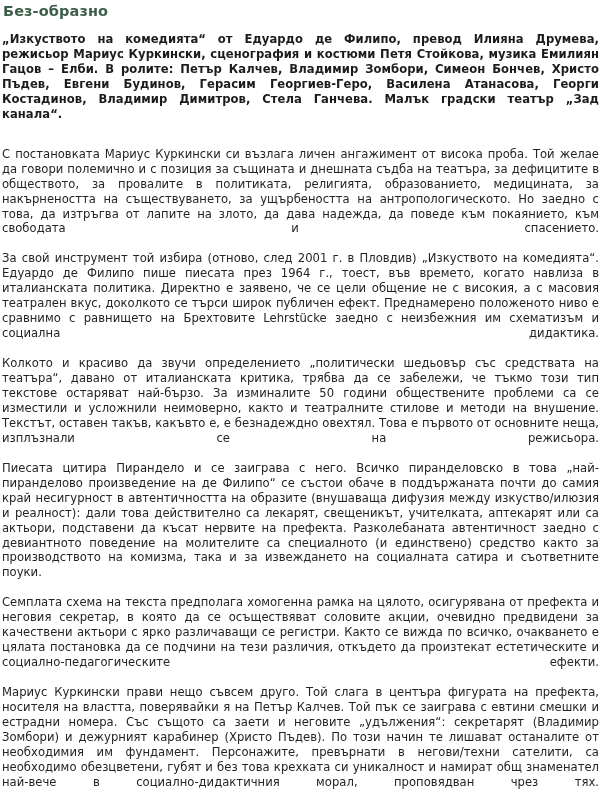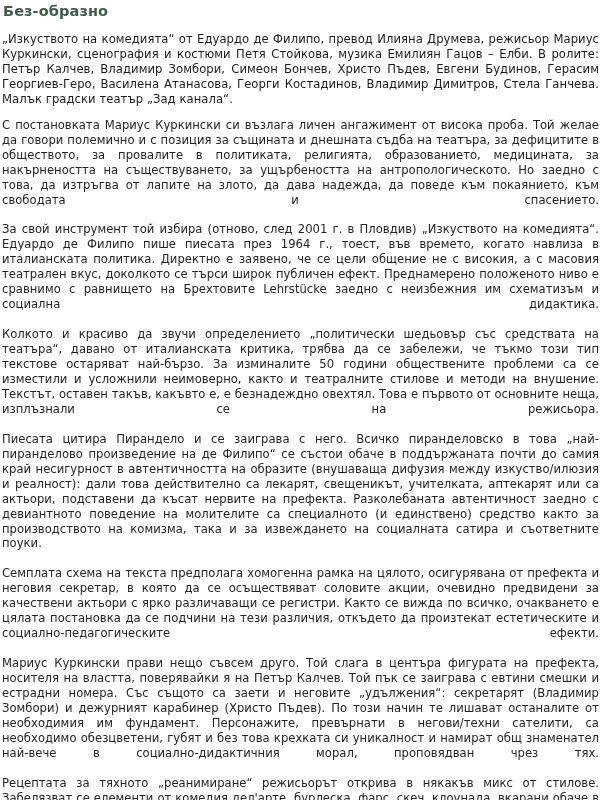--- a/index.html
+++ b/index.html
@@ -41,23 +41,23 @@
     color: #242424;
     text-align: justify;
     text-justify: inter-word;
     margin: 0;
     padding: 0;
     letter-spacing: 0.02px;
     word-spacing: 0.1px;
     text-rendering: optimizeLegibility;
   }
   .para.credits {
-    font-weight: normal;
+    font-weight: bold;
     color: #1c1c1c;
-    margin-bottom: 11px;
+    margin-bottom: 25px;
     letter-spacing: 0.05px;
   }
   
   .para.cont::after {
     content: "";
     display: inline-block;
     width: 100%;
     height: 0;
   }
 </style>

